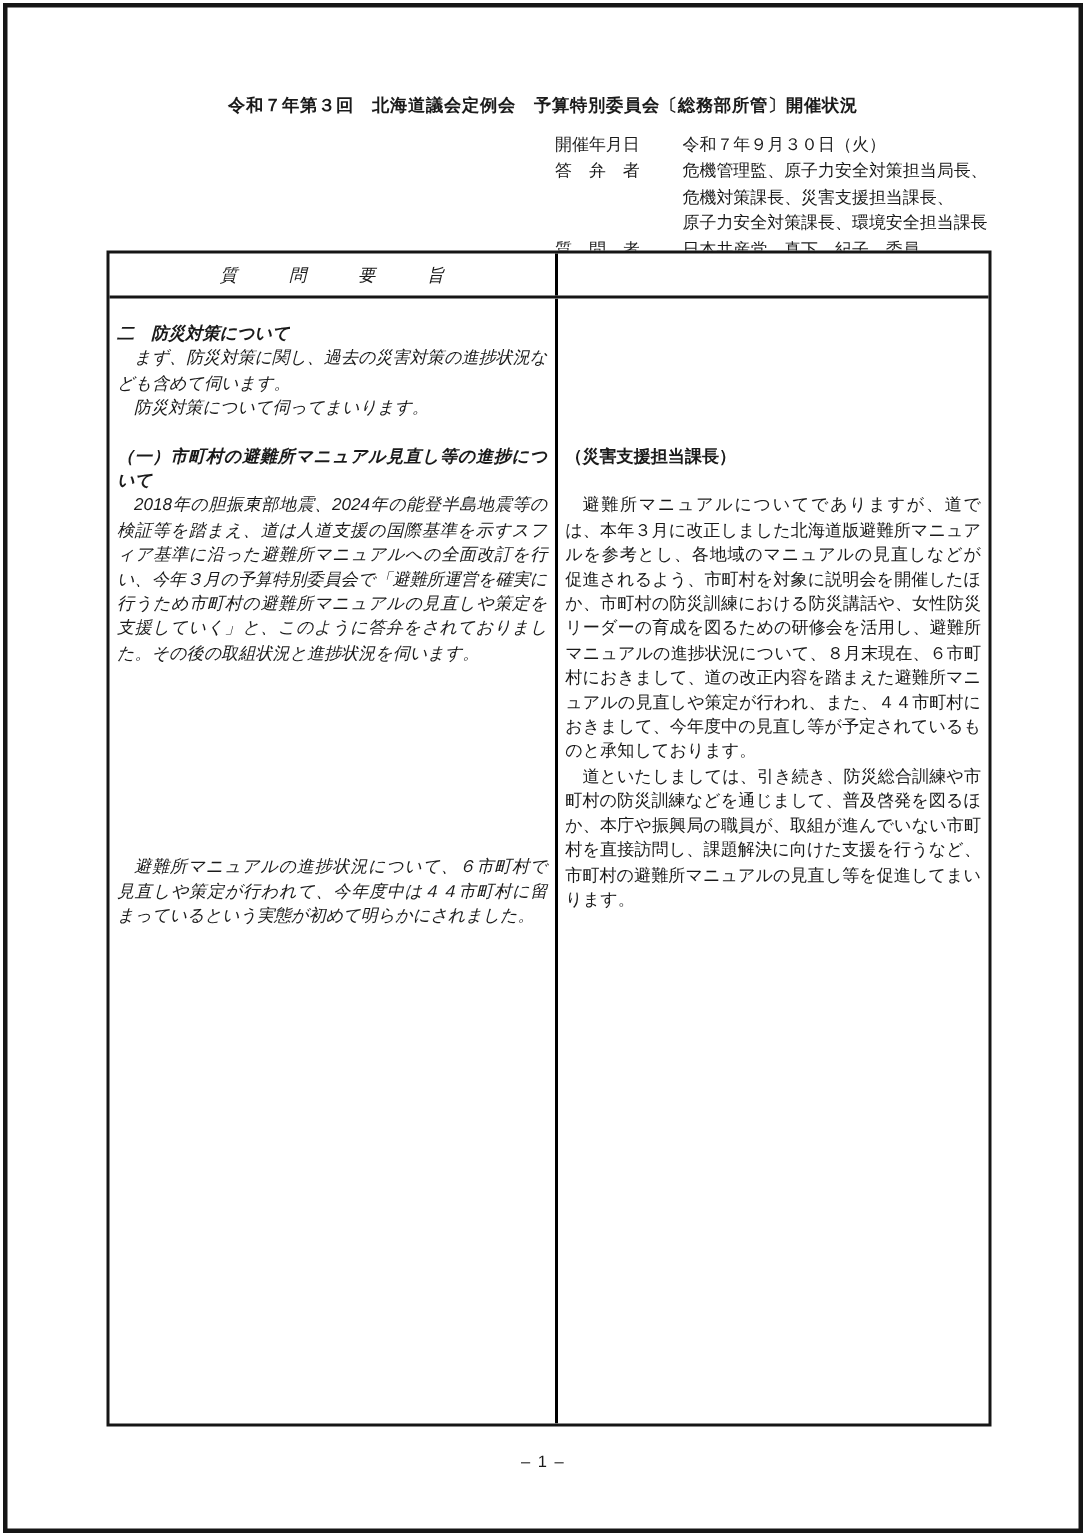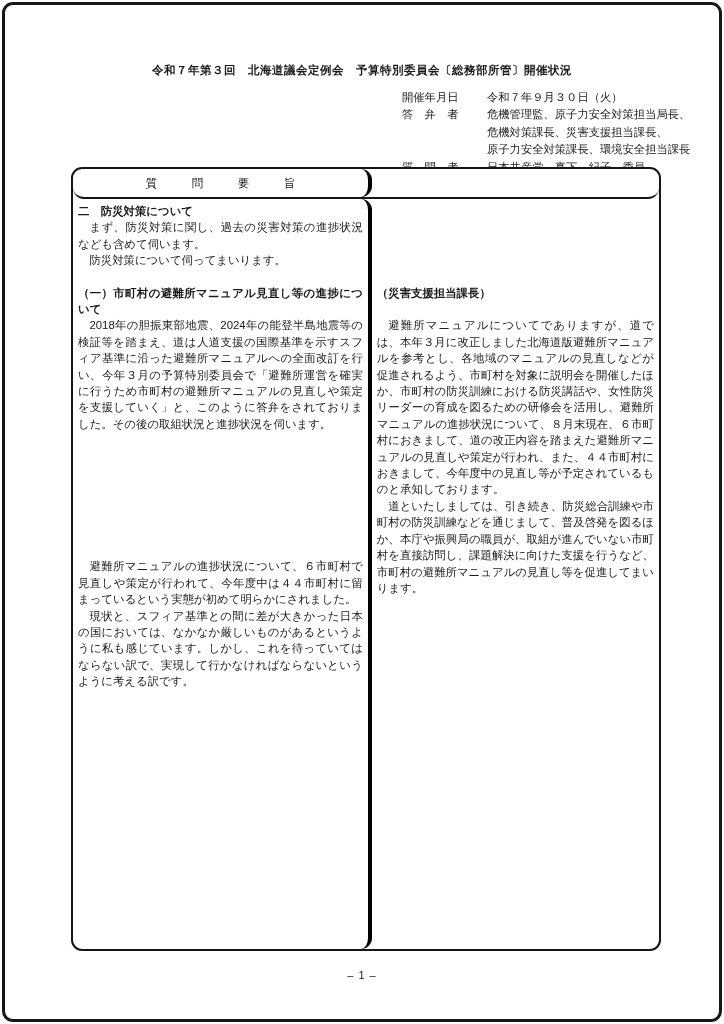--- a/index.html
+++ b/index.html
@@ -1,15 +1,15 @@
 <!DOCTYPE html>
 <html lang="ja"><head>
 <meta charset="utf-8">
 <style>
-  * { margin: 0; padding: 0; box-sizing: border-box; border-radius: 11px; }
+  * { margin: 0; padding: 0; box-sizing: border-box; }
   html, body { width: 724px; height: 1024px; background: #fff; }
   body {
     position: relative;
     font-family: "Liberation Sans", "DejaVu Sans", sans-serif;
     color: #1a1a1a;
     -webkit-font-smoothing: antialiased;
   }
   .sheet {
     position: absolute;
     inset: 2px;
@@ -22,21 +22,21 @@
     left: 0;
     width: 100%;
     text-align: center;
     font-size: 11.5px;
     font-weight: 700;
     letter-spacing: 0.5px;
   }
   .meta {
     position: absolute;
     top: 84px;
-    left: 397px;
+    left: 365px;
     font-size: 11.3px;
     line-height: 17.4px;
   }
   .meta-row { display: flex; }
   .meta-label { width: 60px; flex: 0 0 60px; white-space: nowrap; }
   .meta-values { margin-left: 25px; white-space: nowrap; }
   .doc-table {
     position: absolute;
     left: 66px;
     top: 162px;
@@ -46,33 +46,33 @@
     display: flex;
     flex-direction: column;
     background: #fff;
   }
   .thead {
     display: flex;
     flex: 0 0 30px;
     border-bottom: 2px solid #161616;
   }
   .tbody { display: flex; flex: 1 1 auto; overflow: hidden; }
-  .col-q { width: 51%; flex: 0 0 51%; border-right: 4px solid #000000; }
+  .col-q { width: 51%; flex: 0 0 51%; border-right: 2px solid #000000; font-style: italic; }
   .col-a { width: 49%; flex: 1 1 auto; }
   .th {
     display: flex;
     align-items: center;
     justify-content: center;
     font-size: 11.5px;
     letter-spacing: 1em;
     text-indent: 1em;
     white-space: nowrap;
   }
   .cell {
-    padding: 4px 5px 4px 5px;
+    padding: 16px 5px 4px 5px;
     font-size: 11.4px;
     line-height: 16.4px;
     text-align: justify;
     text-justify: inter-character;
     overflow-wrap: anywhere;
     word-break: break-all;
   }
   .b { font-weight: 700; }
   .para { text-indent: 1em; }
   .sp1 { height: 16px; }
@@ -122,21 +122,20 @@
 
       <div class="col-q cell">
         <div class="b">二　防災対策について</div>
         <div class="para">まず、防災対策に関し、過去の災害対策の進捗状況なども含めて伺います。</div>
         <div class="para">防災対策について伺ってまいります。</div>
         <div class="sp1"></div>
         <div class="b">（一）市町村の避難所マニュアル見直し等の進捗について</div>
         <div class="para">2018年の胆振東部地震、2024年の能登半島地震等の検証等を踏まえ、道は人道支援の国際基準を示すスフィア基準に沿った避難所マニュアルへの全面改訂を行い、今年３月の予算特別委員会で「避難所運営を確実に行うため市町村の避難所マニュアルの見直しや策定を支援していく」と、このように答弁をされておりました。その後の取組状況と進捗状況を伺います。</div>
         <div class="sp-q-mid"></div>
         <div class="para">避難所マニュアルの進捗状況について、６市町村で見直しや策定が行われて、今年度中は４４市町村に留まっているという実態が初めて明らかにされました。</div>
-        <div class="para">現状と、スフィア基準との間に差が大きかった日本の国においては、なかなか厳しいものがあるというように私も感じています。しかし、これを待っていてはならない訳で、実現して行かなければならないというように考える訳です。</div>
       </div>
 
       <div class="col-a cell">
         <div class="sp-a-top"></div>
         <div class="b">（災害支援担当課長）</div>
         <div class="sp1"></div>
         <div class="para">避難所マニュアルについてでありますが、道では、本年３月に改正しました北海道版避難所マニュアルを参考とし、各地域のマニュアルの見直しなどが促進されるよう、市町村を対象に説明会を開催したほか、市町村の防災訓練における防災講話や、女性防災リーダーの育成を図るための研修会を活用し、避難所マニュアルの進捗状況について、８月末現在、６市町村におきまして、道の改正内容を踏まえた避難所マニュアルの見直しや策定が行われ、また、４４市町村におきまして、今年度中の見直し等が予定されているものと承知しております。</div>
         <div class="para">道といたしましては、引き続き、防災総合訓練や市町村の防災訓練などを通じまして、普及啓発を図るほか、本庁や振興局の職員が、取組が進んでいない市町村を直接訪問し、課題解決に向けた支援を行うなど、市町村の避難所マニュアルの見直し等を促進してまいります。</div>
       </div>
 

